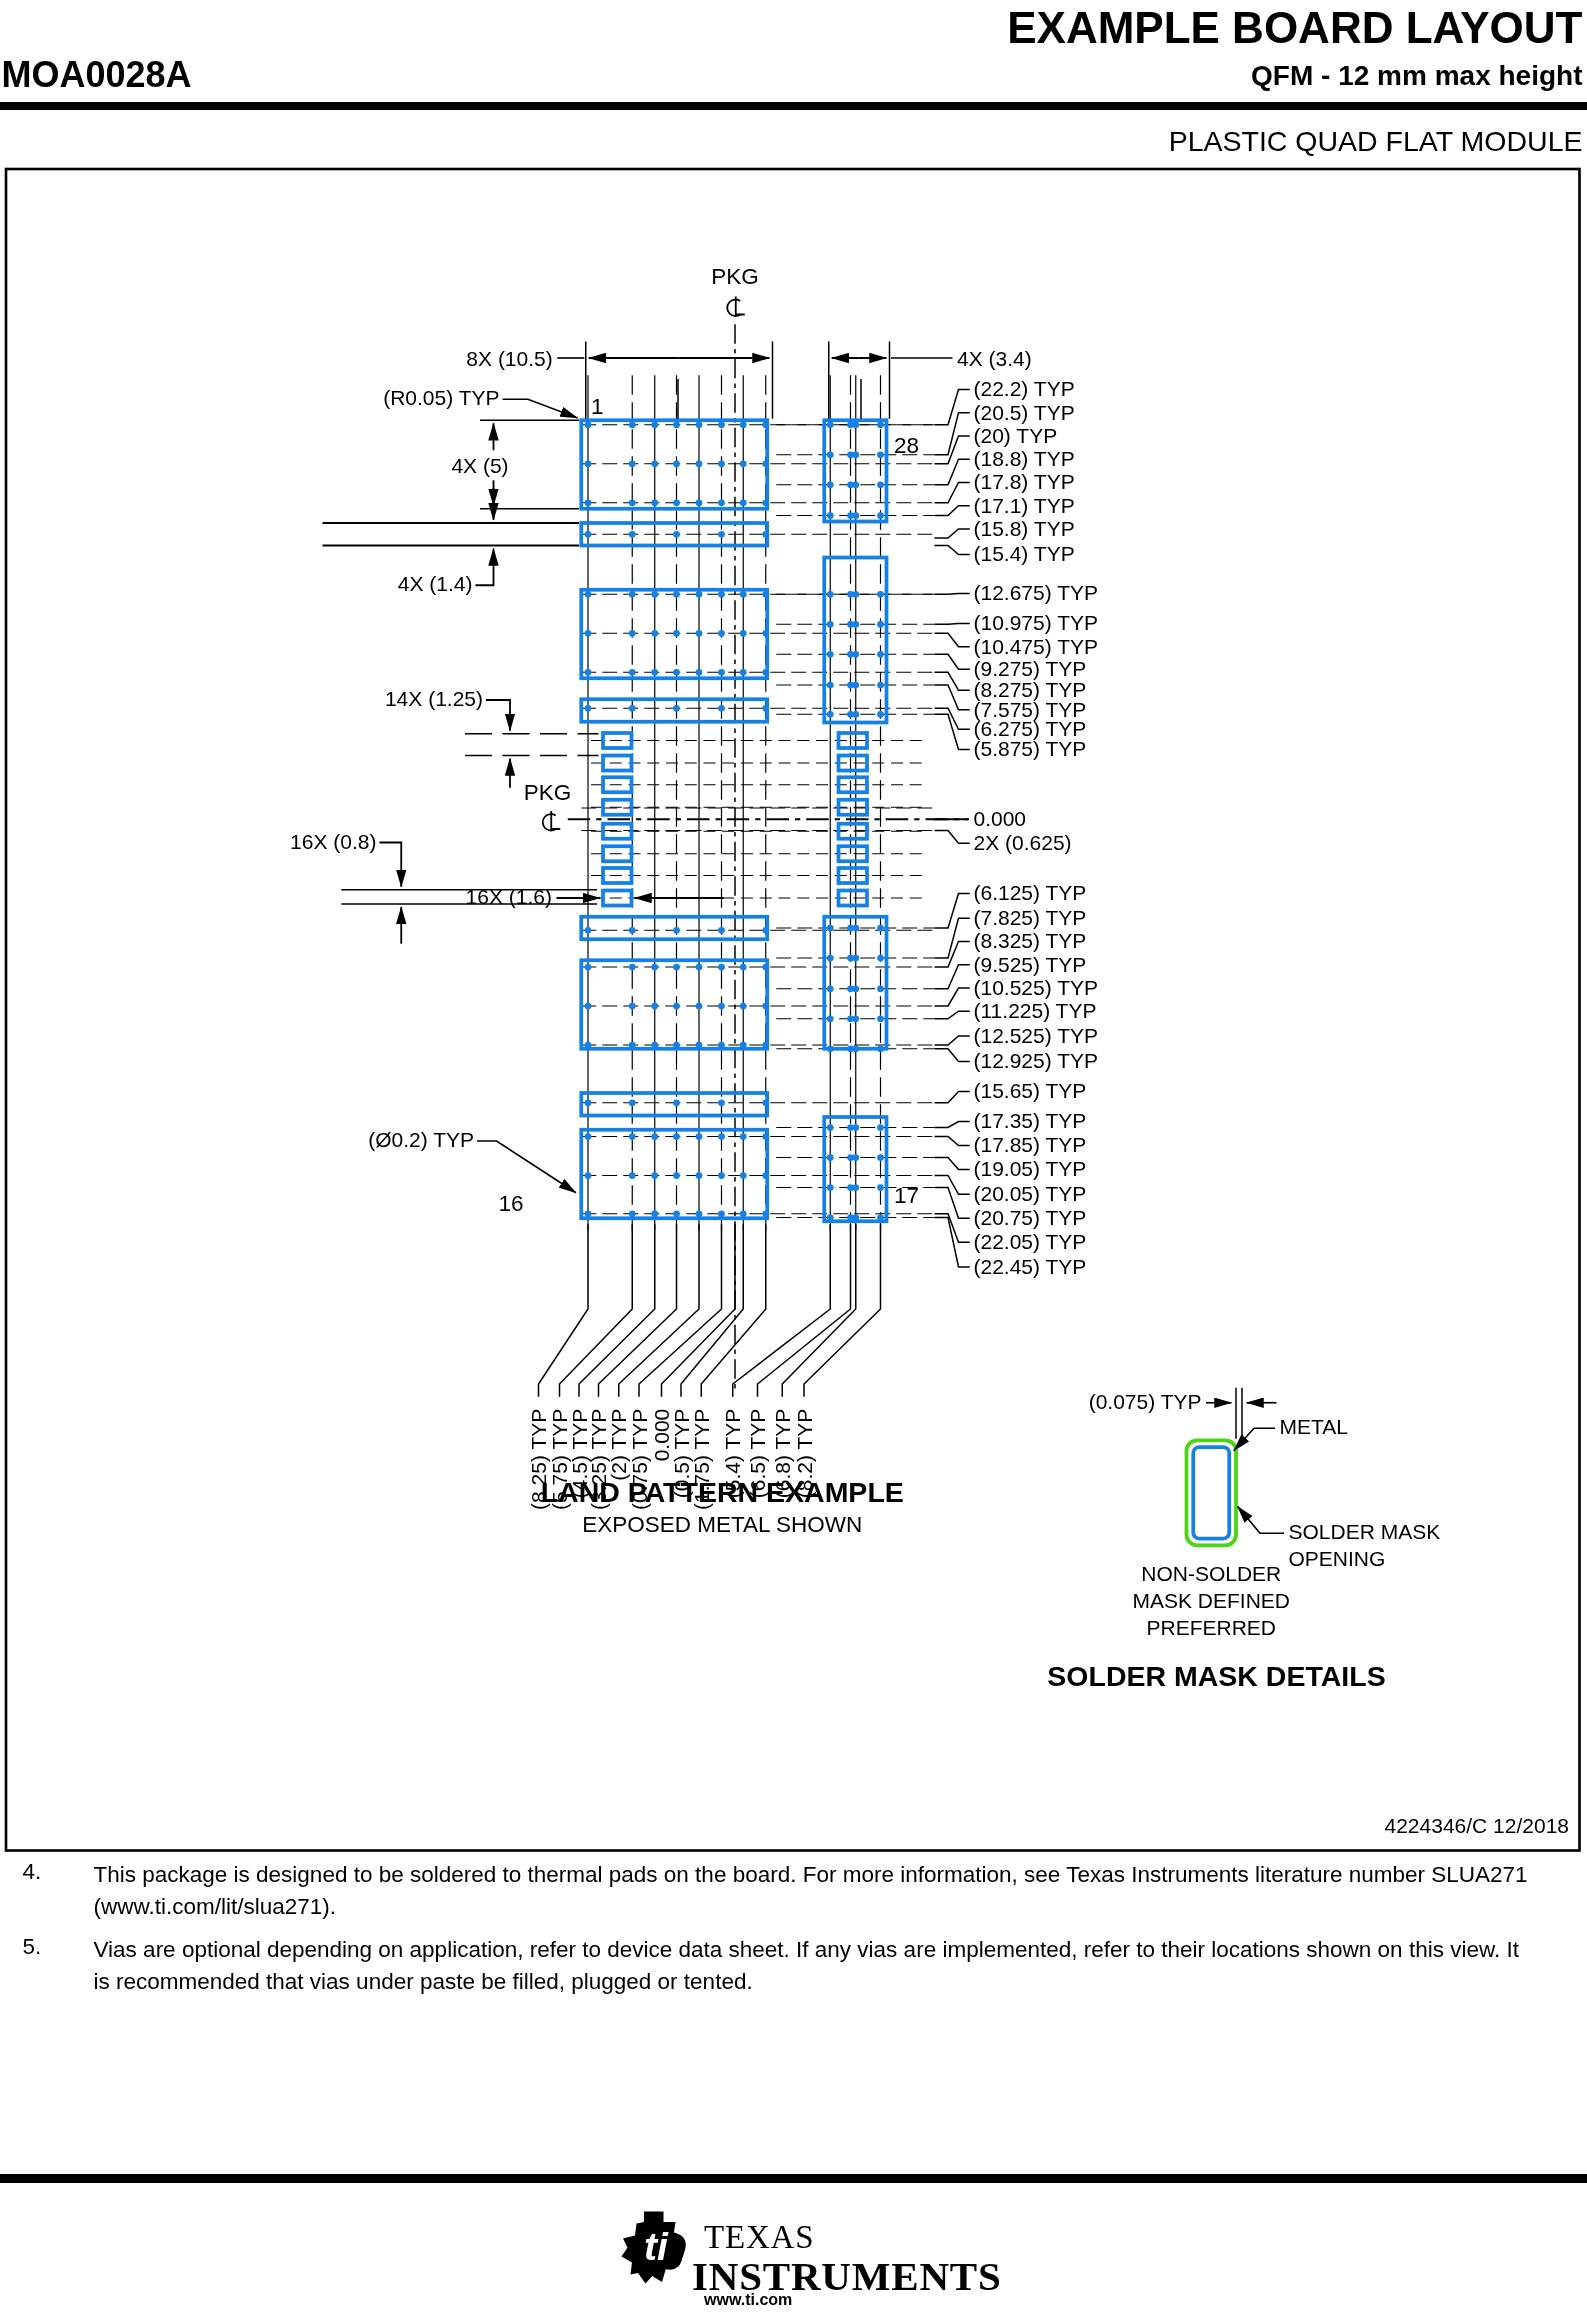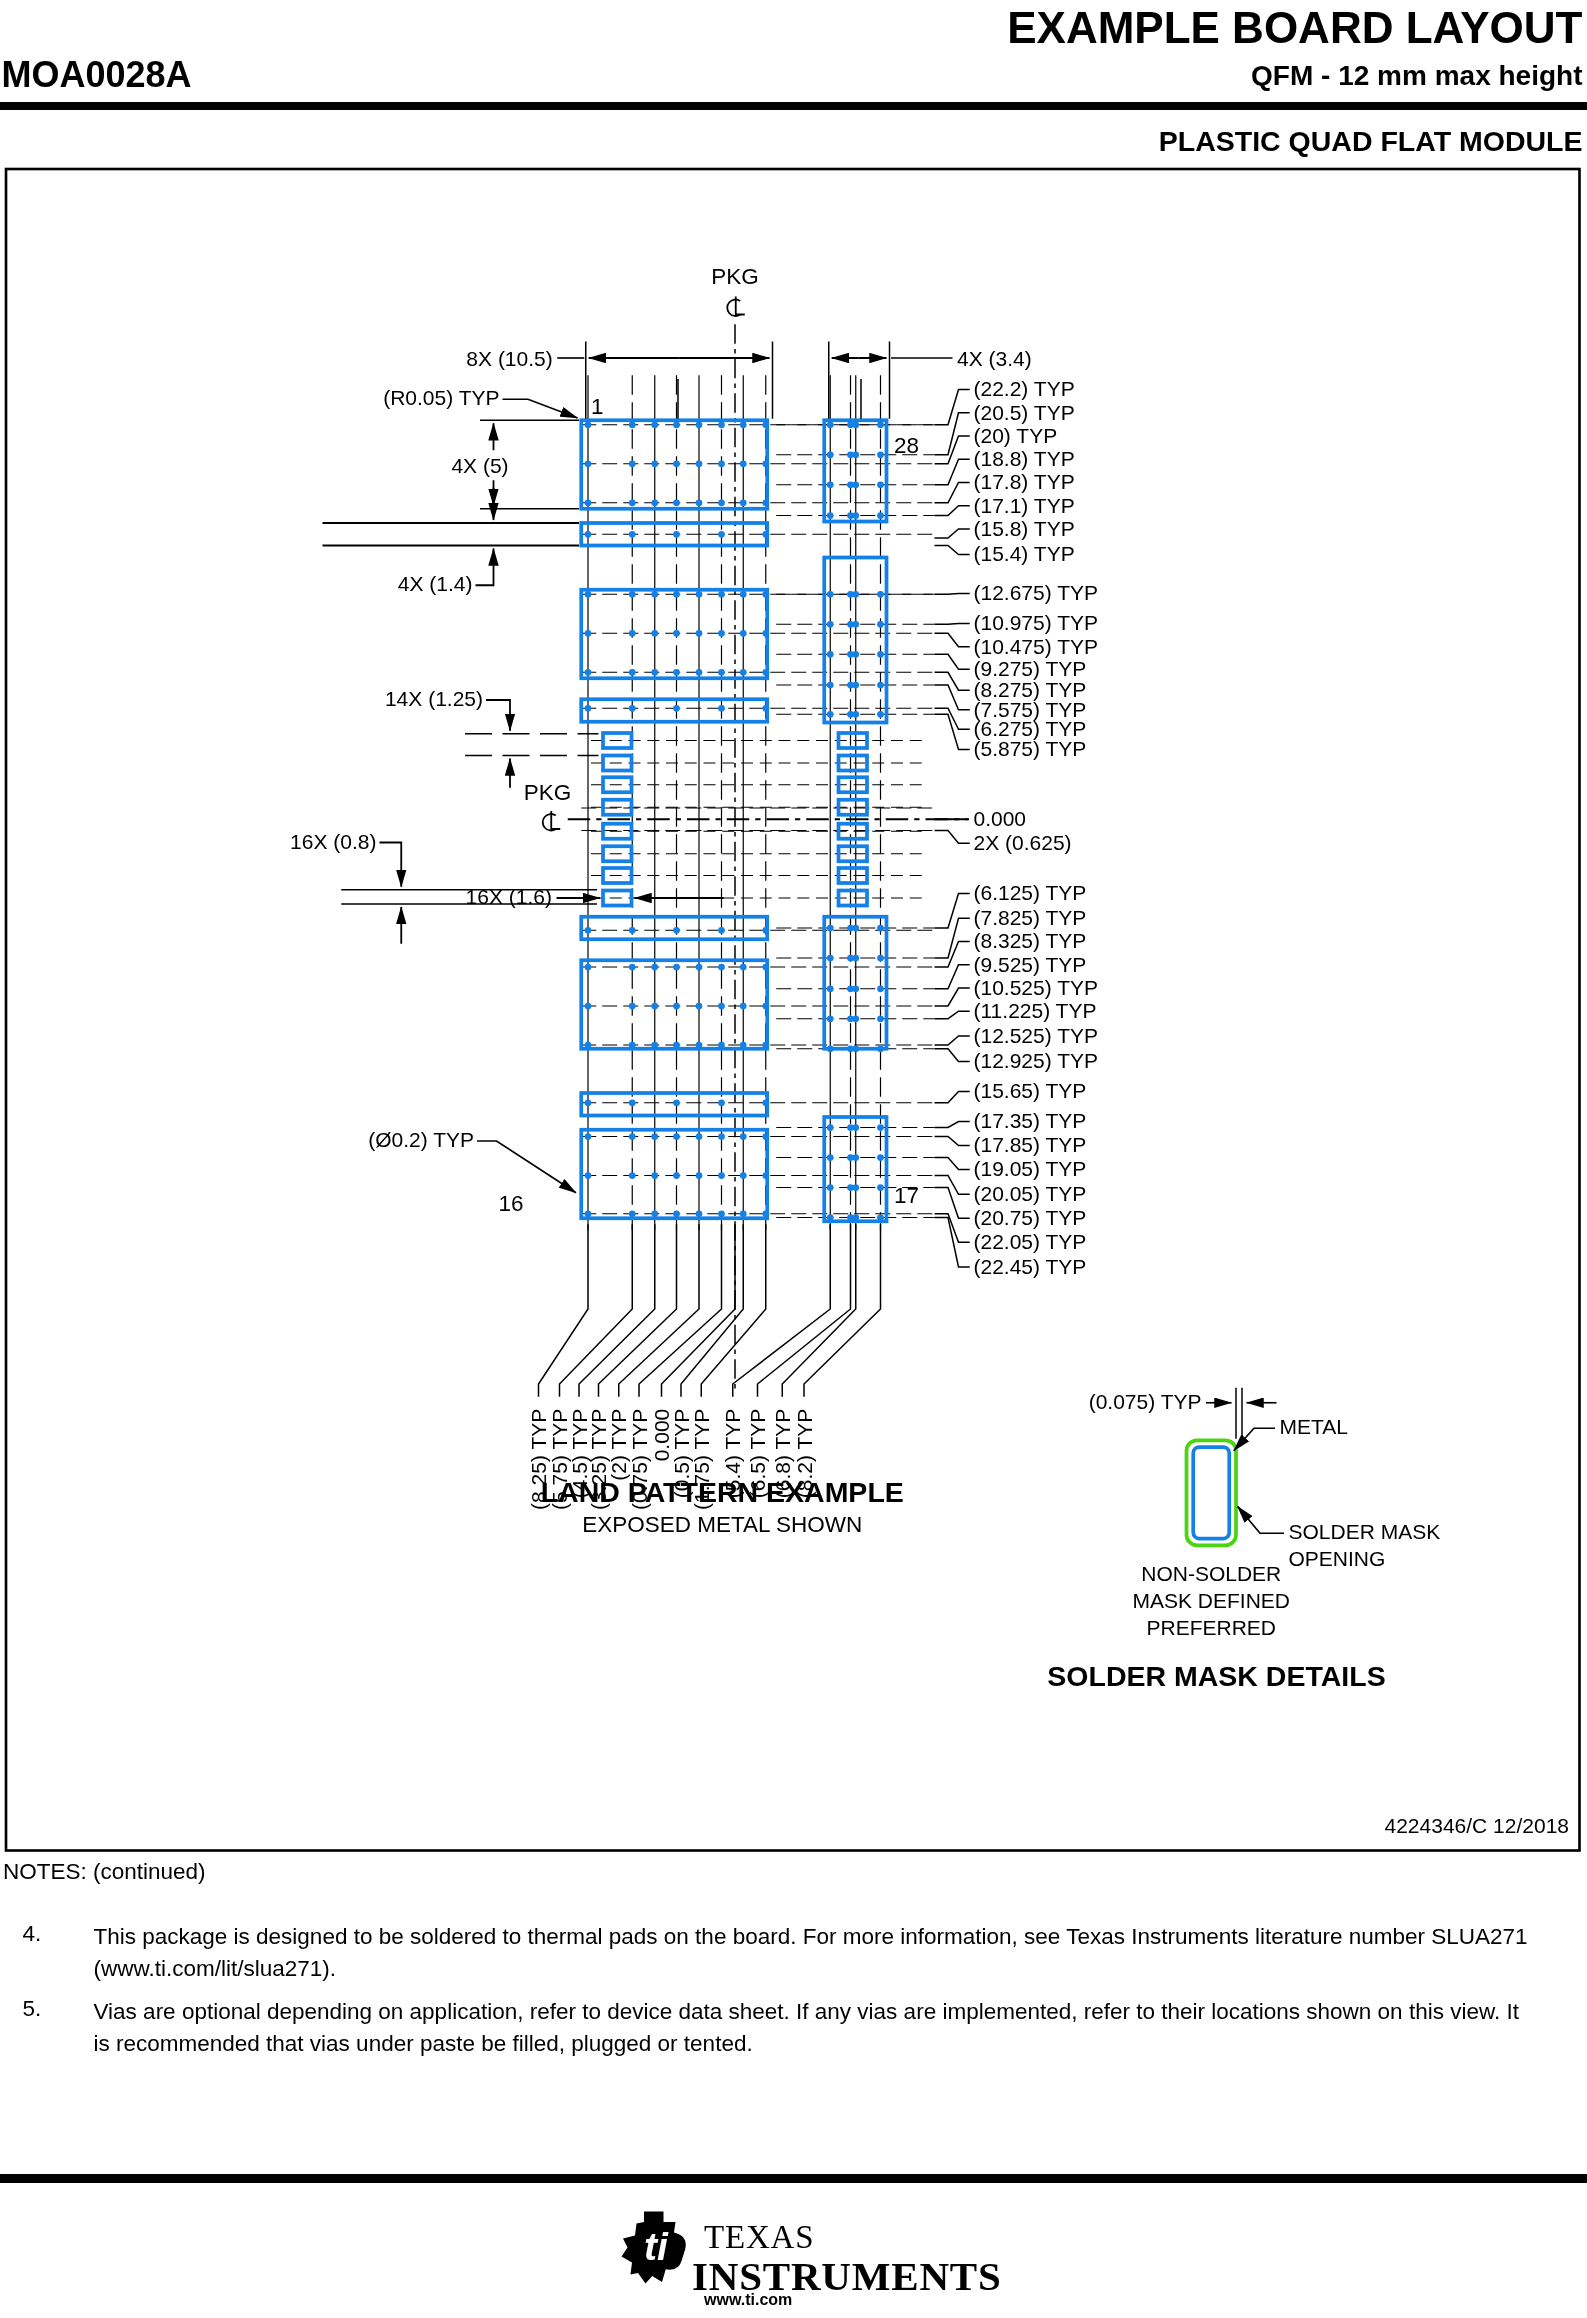--- a/index.html
+++ b/index.html
@@ -2,21 +2,21 @@
 <html style="font-size:12px"><head>
 <meta charset="utf-8">
 <style>
   html,body{margin:0;padding:0;background:#fff;}
   body{width:1587px;height:2319px;position:relative;font-family:"Liberation Sans",sans-serif;color:#000;overflow:hidden;}
   .abs{position:absolute;}
   .hdr-title{right:4.5px;top:3px;font-size:44px;font-weight:bold;letter-spacing:0px;}
   .hdr-code{left:1.5px;top:54px;font-size:36px;font-weight:bold;}
   .hdr-desc{right:4.5px;top:60px;font-size:28px;font-weight:bold;}
   .hdr-rule{left:0;right:0;top:102px;height:7.5px;background:#000;}
-  .hdr-family{right:4.5px;top:125px;font-size:28.5px;font-weight:bold;}
+  .hdr-family{right:4.5px;top:125px;font-size:28.5px;font-weight:normal;}
   .notes{left:0;top:1859px;width:1538px;font-size:22.5px;}
   .notes-heading{margin:0 0 36px 3px;}
   .note-row{display:flex;margin-bottom:10.5px;}
   .note-num{width:56px;padding-left:22.5px;flex:0 0 auto;}
   .note-text{width:1463px;line-height:32px;margin-left:15px;}
   .foot-bar{left:0;right:0;top:2174px;height:9px;background:#000;}
   .foot-texas{left:704px;top:2219px;font-family:"Liberation Serif",serif;font-weight:normal;font-size:33px;letter-spacing:0.8px;}
   .foot-instr{left:692px;top:2252px;font-family:Liberation Serif, serif;font-weight:bold;font-size:41px;letter-spacing:0.8px;}
   .foot-url{left:704px;top:2291px;width:255px;text-align:left;font-size:16px;font-weight:bold;}
   svg text{font-family:"Liberation Sans",sans-serif;}
@@ -493,21 +493,20 @@
     <text class="lbl" x="1718" y="2052" text-anchor="start">SOLDER MASK</text>
     <text class="lbl" x="1718" y="2088" text-anchor="start">OPENING</text>
     <text class="lbl" x="1615" y="2108" text-anchor="middle">NON-SOLDER</text>
     <text class="lbl" x="1615" y="2144" text-anchor="middle">MASK DEFINED</text>
     <text class="lbl" x="1615" y="2180" text-anchor="middle">PREFERRED</text>
     <text class="big" x="1622" y="2248" text-anchor="middle">SOLDER MASK DETAILS</text>
   </g>
 </svg>
 
 <div class="abs notes">
-  <p class="notes-heading">NOTES: (continued)</p>
   <div class="note-row">
     <span class="note-num">4.</span>
     <span class="note-text">This package is designed to be soldered to thermal pads on the board. For more information, see Texas Instruments literature number SLUA271 (www.ti.com/lit/slua271).</span>
   </div>
   <div class="note-row">
     <span class="note-num">5.</span>
     <span class="note-text">Vias are optional depending on application, refer to device data sheet. If any vias are implemented, refer to their locations shown on this view. It is recommended that vias under paste be filled, plugged or tented.</span>
   </div>
 </div>
 

